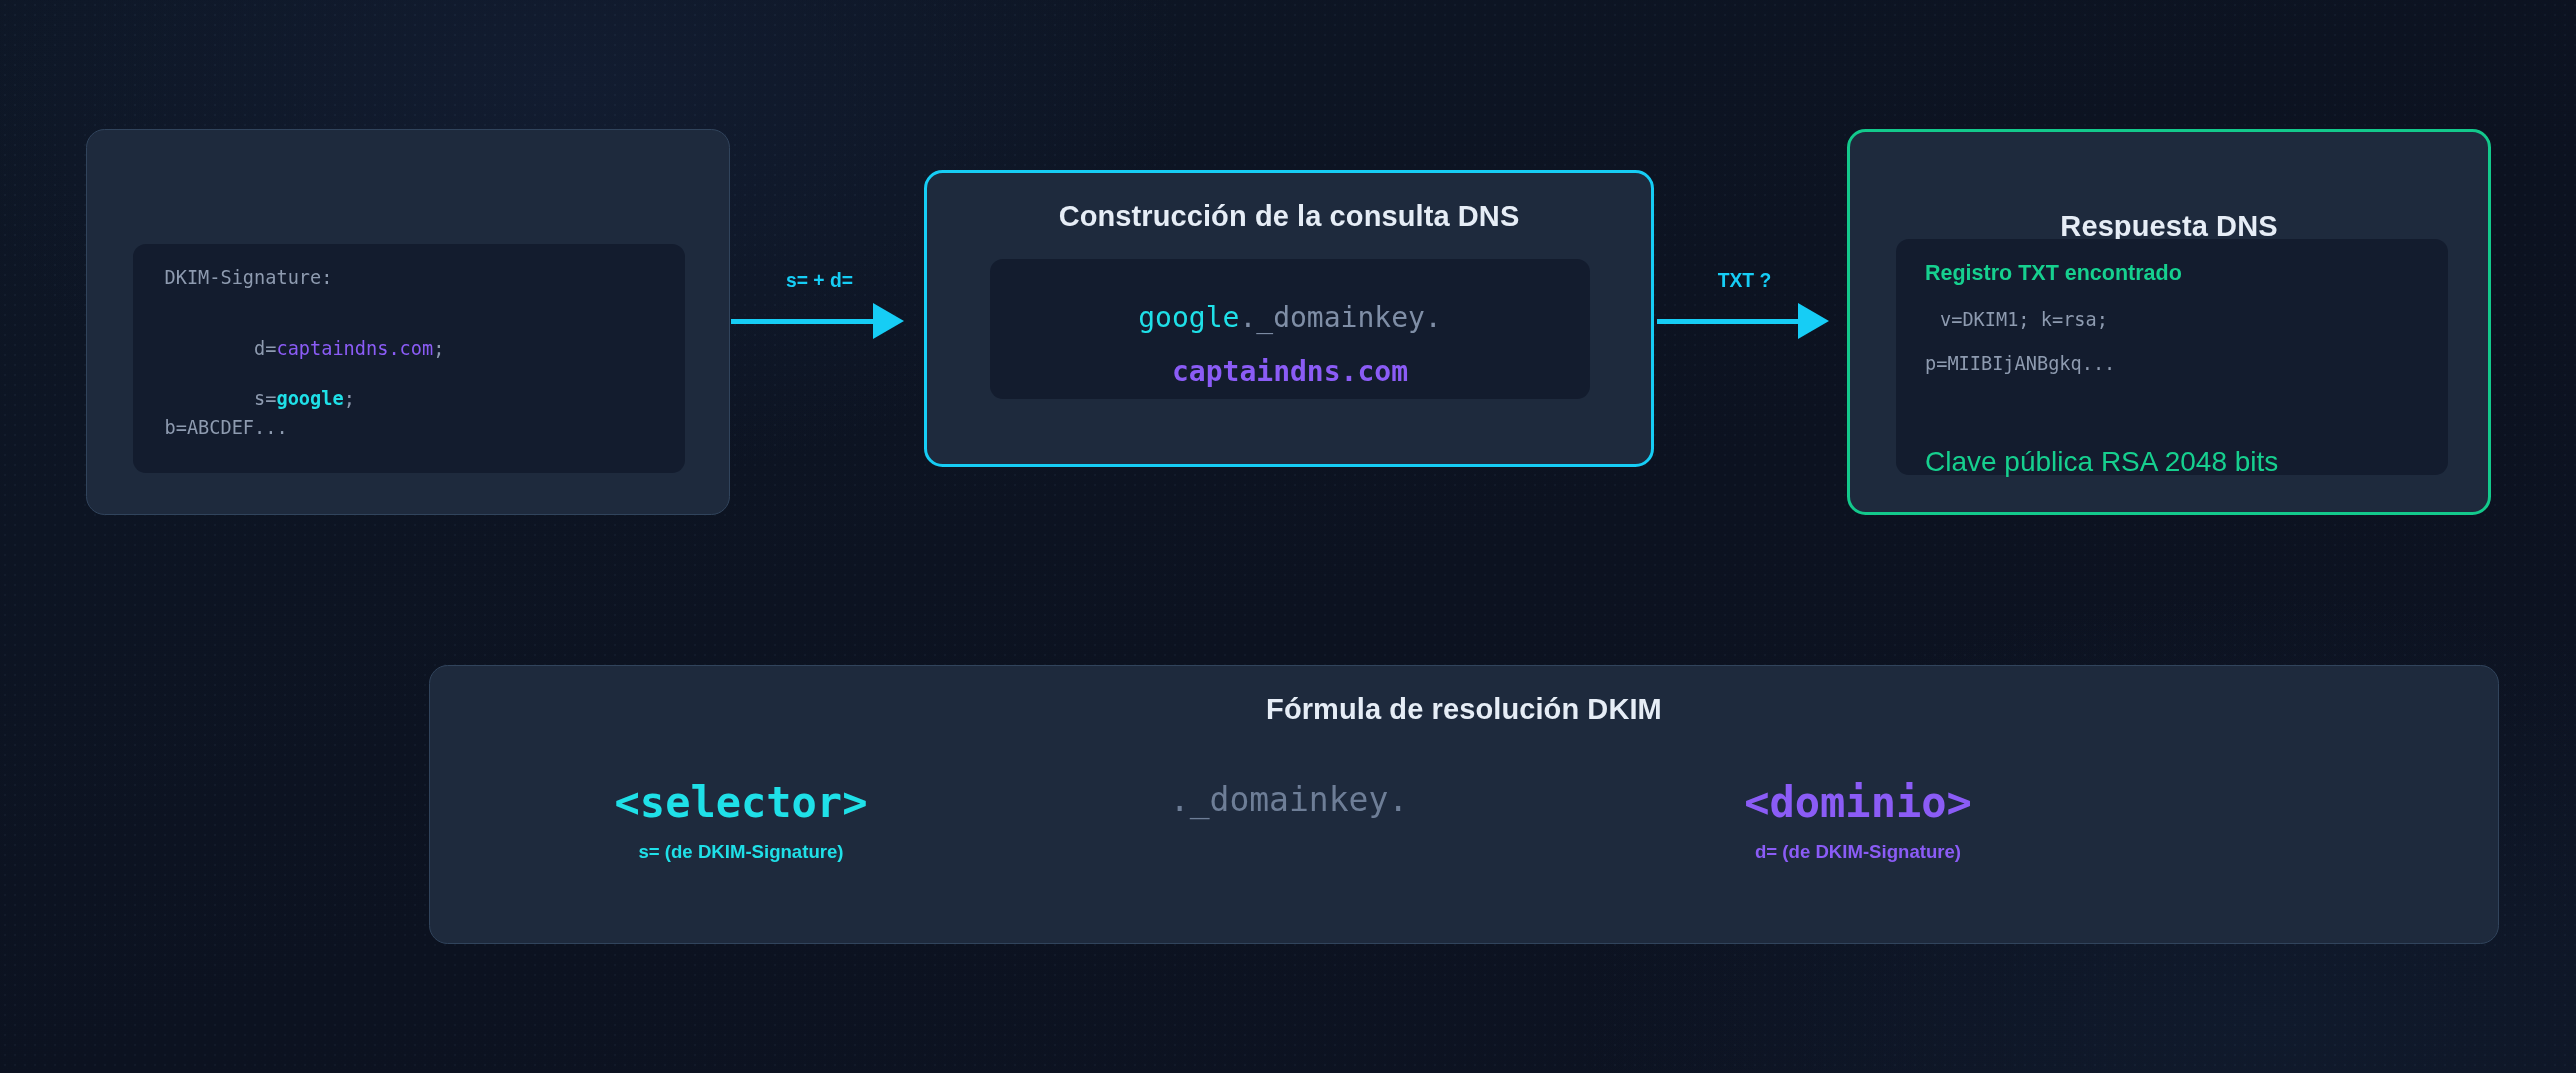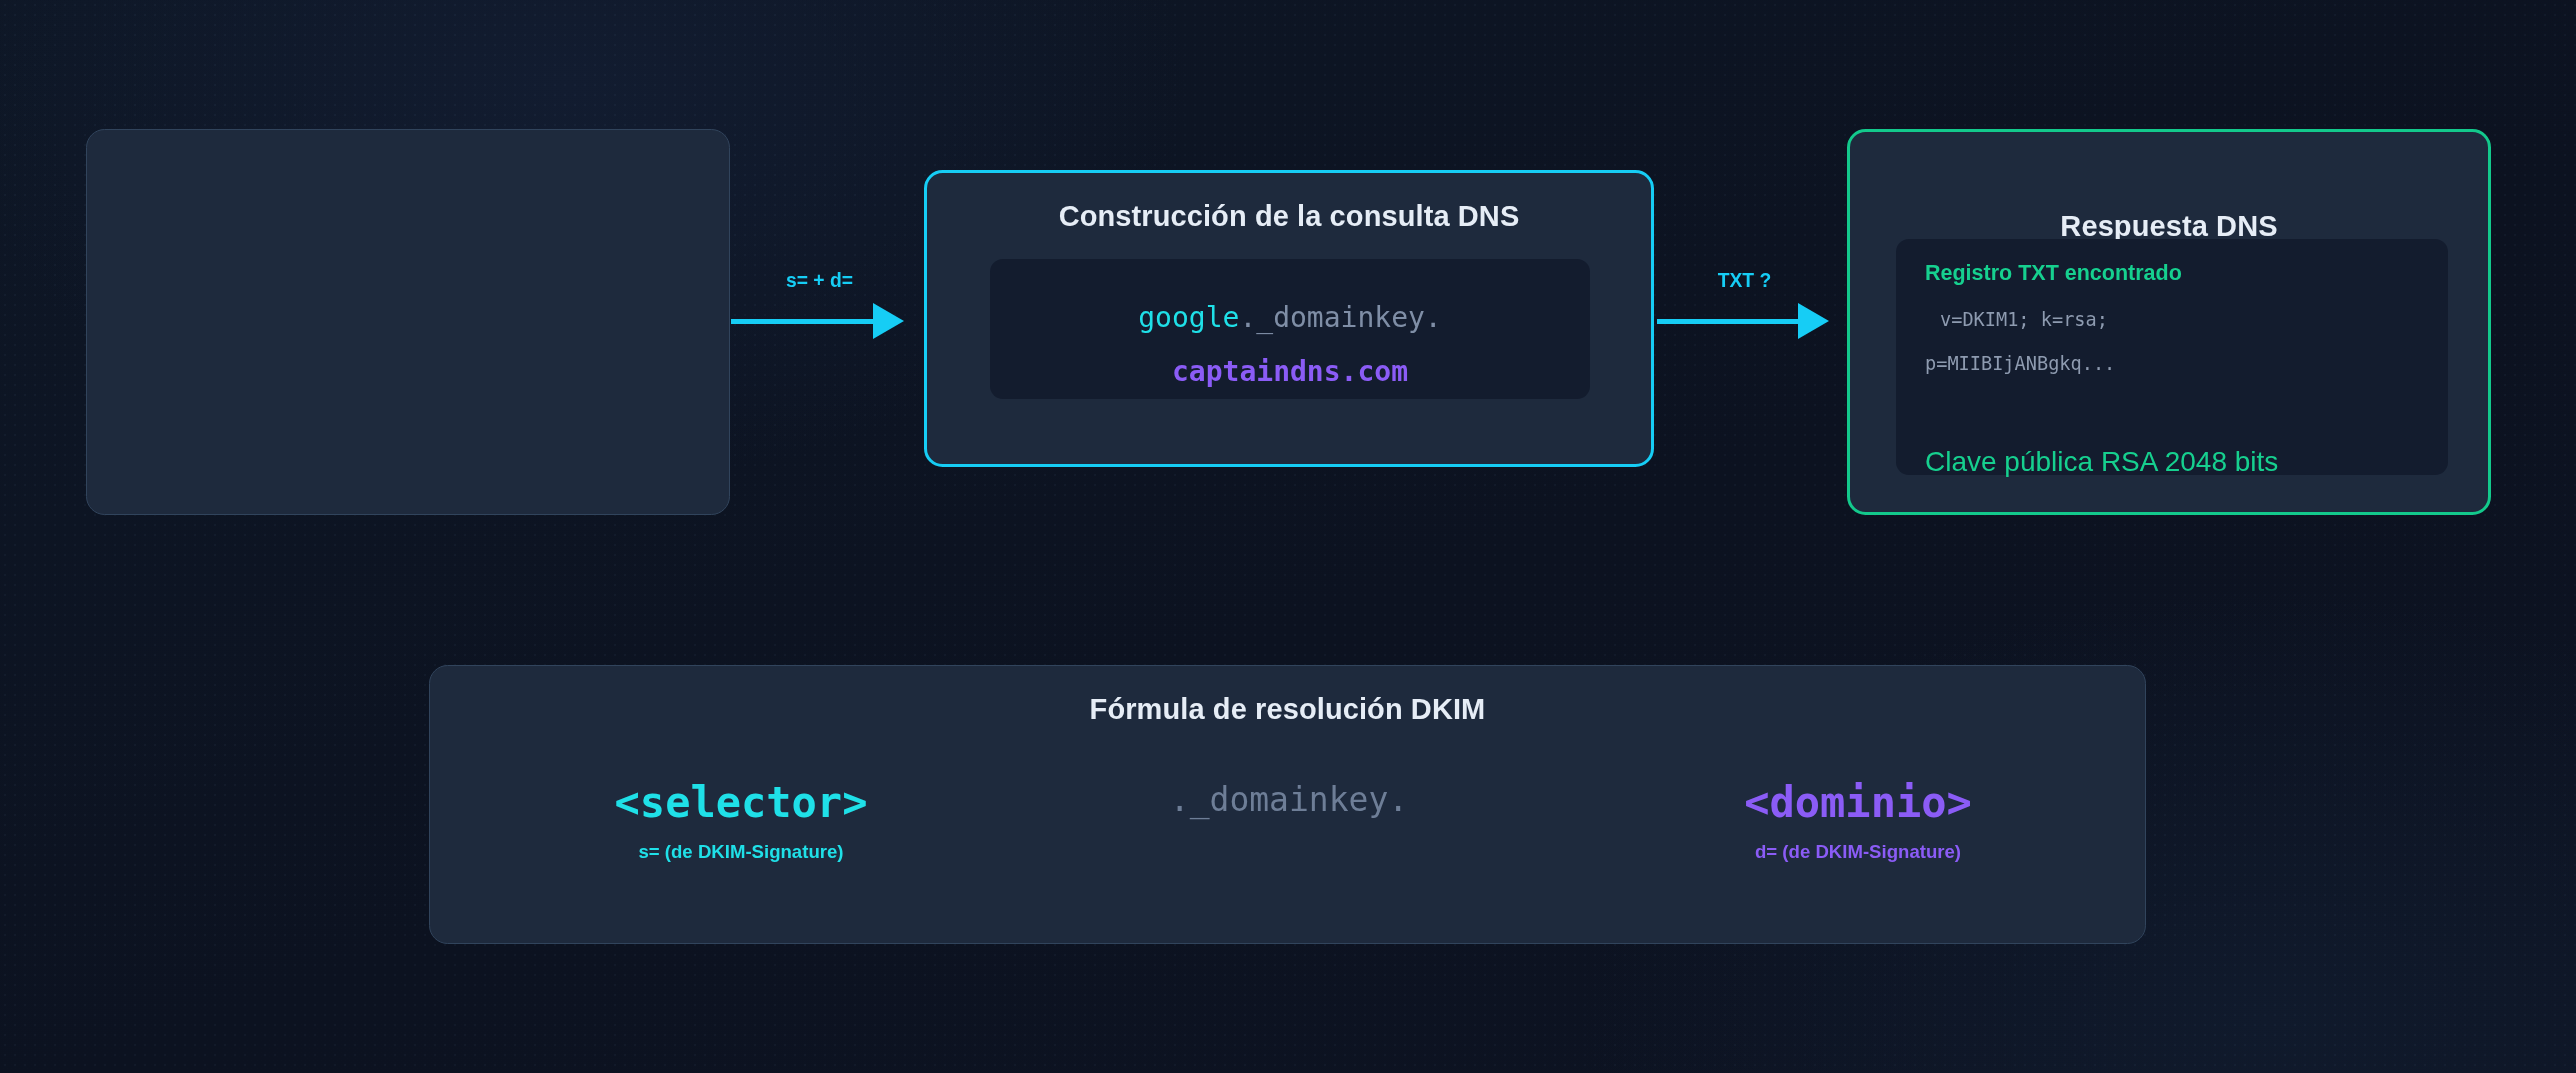--- a/index.html
+++ b/index.html
@@ -127,20 +127,33 @@
   }
 </style>
 </head>
 <body>
 
 <div id="stage">
   <div id="dots"></div>
 
   <div class="card plain" style="left:86px; top:129px; width:644px; height:386px;">
 
+    <div class="code-panel" style="left:46px; top:114px; width:552px; height:229px;">
+      <div class="code-line mono c-grey" style="left:31.5px; top:23px;">DKIM-Signature:</div>
+
+      <div class="code-line mono" style="left:31.5px; top:73px;">
+        <span class="c-grey">d=</span><span class="c-purple">captaindns.com</span><span class="c-grey">;</span>
+      </div>
+
+      <div class="code-line mono" style="left:31.5px; top:123px;">
+        <span class="c-grey">s=</span><span class="c-cyan bold">google</span><span class="c-grey">;</span>
+      </div>
+
+      <div class="code-line mono c-grey" style="left:31.5px; top:173px;">b=ABCDEF...</div>
+    </div>
   </div>
 
   <div>
     <div class="arrow-label" style="left:730px; top:270px; width:179px;">s= + d=</div>
     <div class="arrow-line" style="left:731px; top:319px; width:143px;"></div>
     <div class="arrow-head" style="left:873px; top:303px;"></div>
   </div>
 
   <div class="card cyan" style="left:924px; top:170px; width:730px; height:297px;padding-left:24px;">
     <div class="card-title" style="top:27px; font-size:29px;">Construcción de la consulta DNS</div>
@@ -166,21 +179,21 @@
       <div class="code-line c-green" style="left:29px; top:21.5px; font-family:'Liberation Sans',sans-serif; font-size:21.5px; font-weight:bold;">Registro TXT encontrado</div>
 
       <div class="code-line mono c-grey" style="left:44px; top:70px;">v=DKIM1; k=rsa;</div>
 
       <div class="code-line mono c-grey" style="left:29px; top:114px;">p=MIIBIjANBgkq...</div>
 
       <div class="code-line c-green" style="left:29px; top:163px; font-family:'Liberation Sans',sans-serif; font-size:28px;margin-top:44px;">Clave pública RSA 2048 bits</div>
     </div>
   </div>
 
-  <div class="card plain" style="left:429px; top:665px; width:1717px; height:279px;">
+  <div class="card plain" style="left:429px; top:665px; width:2070px; height:279px;">
     <div class="card-title" style="top:27px; font-size:29px;">Fórmula de resolución DKIM</div>
 
     <div class="formula-term c-cyan" style="left:64px; top:112px; width:494px;">&lt;selector&gt;</div>
     <div class="formula-sub c-cyan" style="left:64px; top:175px; width:494px;">s= (de DKIM-Signature)</div>
 
     <div class="formula-mid" style="left:580px; top:114px; width:558px;">._domainkey.</div>
 
     <div class="formula-term c-purple" style="left:1206px; top:112px; width:444px;">&lt;dominio&gt;</div>
     <div class="formula-sub c-purple" style="left:1206px; top:175px; width:444px;">d= (de DKIM-Signature)</div>
   </div>

